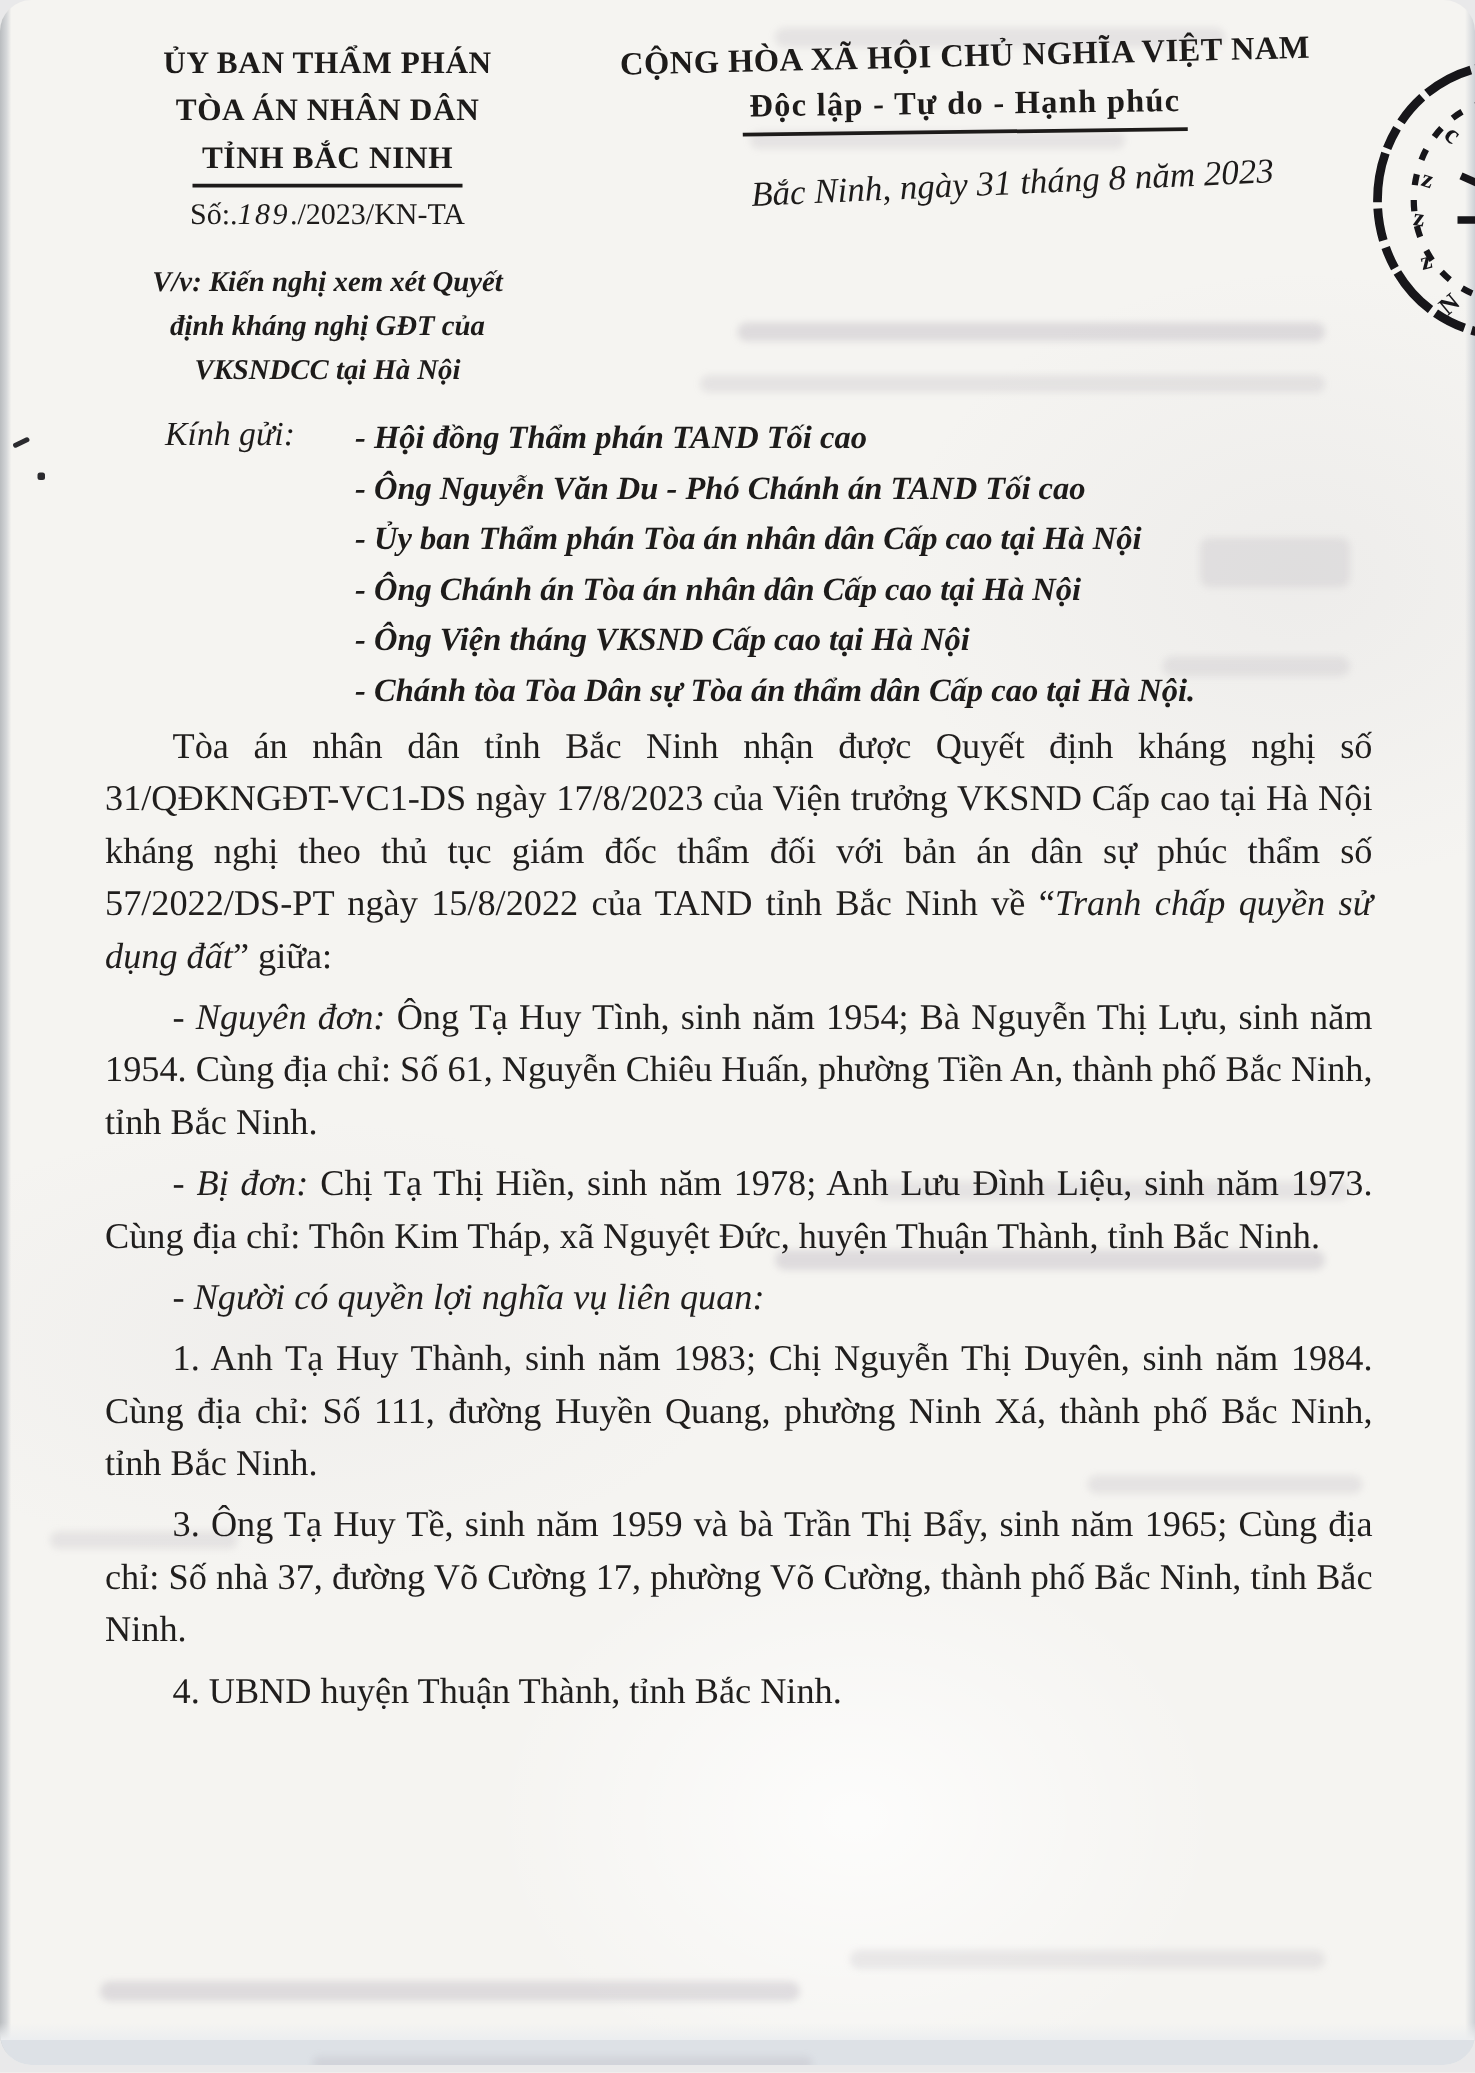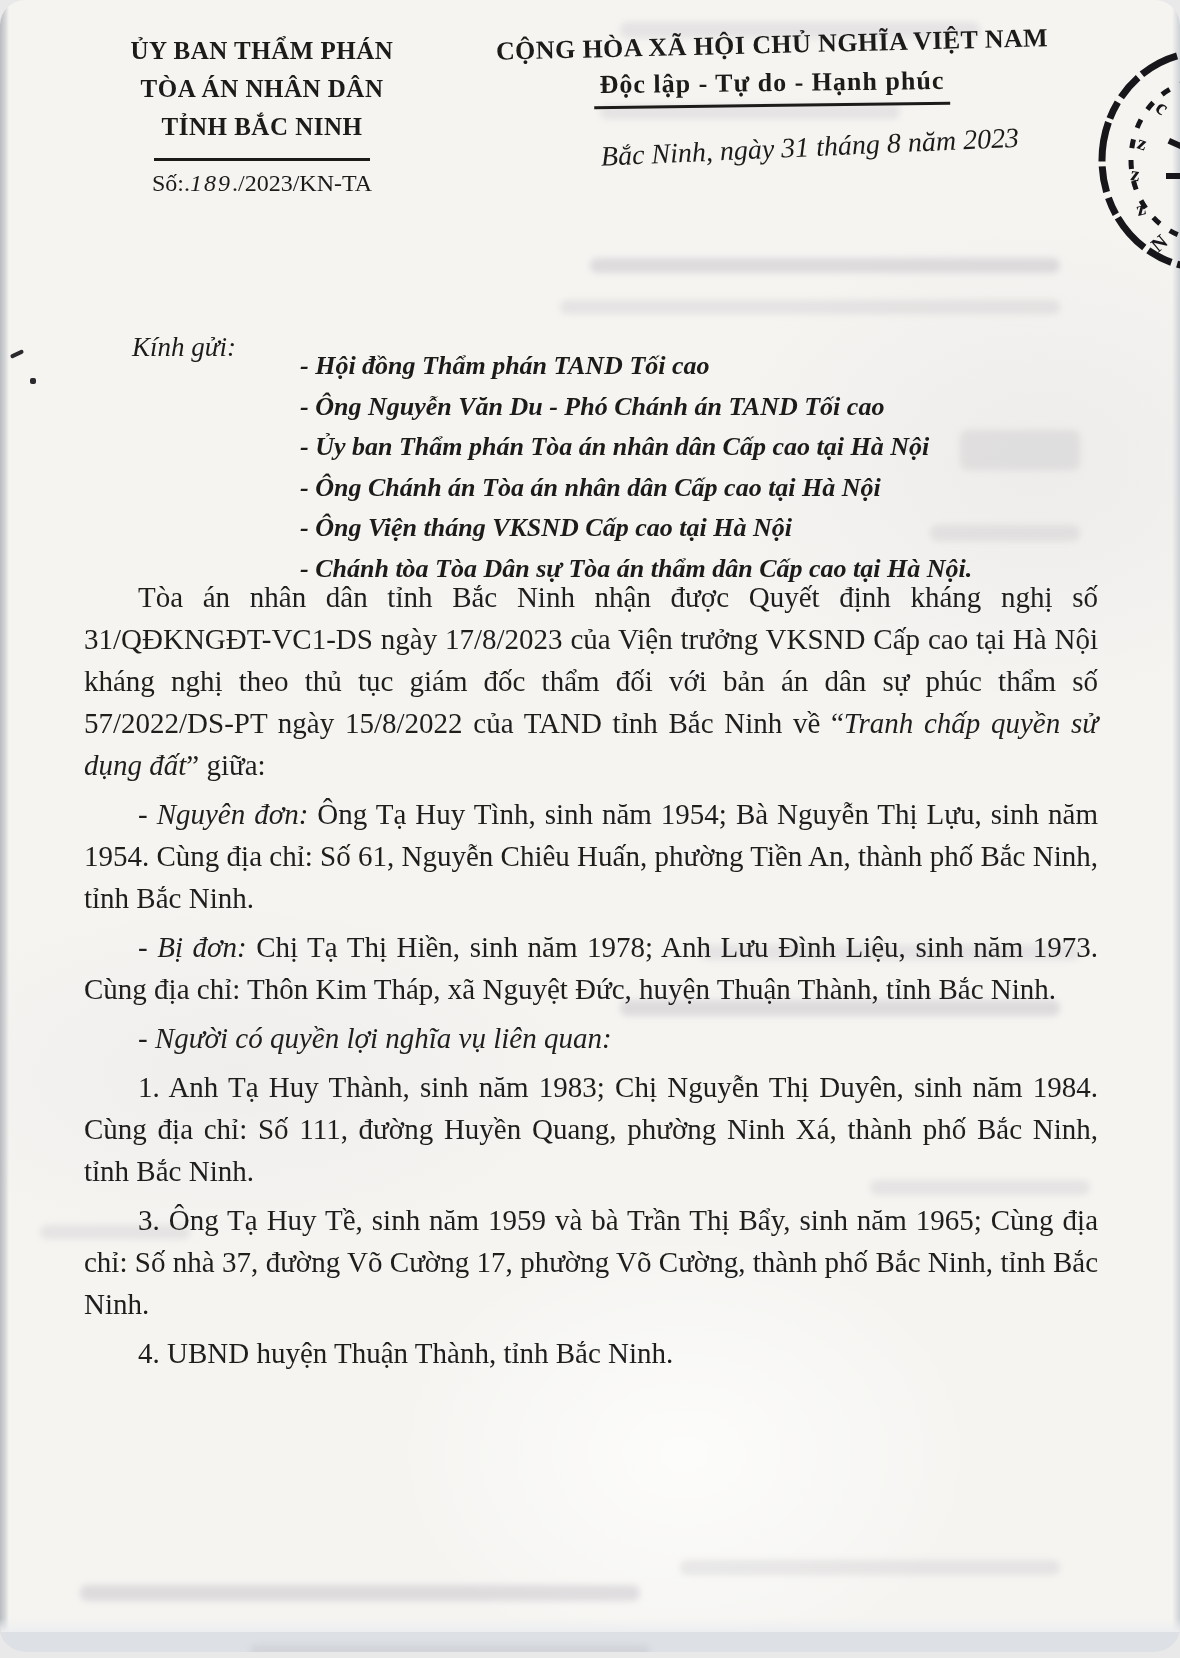--- a/index.html
+++ b/index.html
@@ -27,42 +27,42 @@
     background:linear-gradient(to top,#eceef0,rgba(236,238,240,0));}
 
   
   .smudge{position:absolute;border-radius:8px;filter:blur(3px);background:rgba(150,144,158,0.16);}
   .smudge.dk{background:rgba(140,132,150,0.22);}
   .penmark{position:absolute;background:#2a2a2e;border-radius:2px;}
 
   
   .hdr-left{position:absolute;left:88px;top:32px;width:348px;text-align:center;}
   .hdr-left .l{font-weight:700;font-size:25px;line-height:38px;letter-spacing:0.5px;}
-  .hdr-left .prov{display:inline-block;border-bottom:3px solid #1d1b1a;padding:0 8px 12px 8px;}
+  .hdr-left .prov{display:inline-block;border-bottom:3px solid #1d1b1a;padding:0 8px 1px 8px;}
   .doc-no{margin-top:9px;font-size:24px;}
   .doc-no .hand{font-style:italic;font-weight:400;letter-spacing:2px;}
   .subject{margin:22px auto 0 auto;width:320px;font-style:italic;font-weight:700;
     font-size:23px;line-height:35px;}
 
   
   .hdr-right{position:absolute;left:452px;top:30px;width:640px;text-align:center;}
   .country{font-weight:700;font-size:26px;letter-spacing:0.4px;transform:rotate(-1.4deg);}
   .motto-wrap{margin-top:8px;transform:rotate(-0.7deg);}
   .motto{display:inline-block;font-weight:700;font-size:26px;letter-spacing:1px;
     border-bottom:3px solid #1d1b1a;padding:0 6px 6px 6px;}
   .dateline{margin-top:26px;font-style:italic;font-size:28px;
     transform:rotate(-2.6deg) translateX(38px);white-space:nowrap;}
 
   
   .seal{position:absolute;right:-6px;top:48px;width:150px;height:230px;}
 
   
   .recipients{position:absolute;left:132px;top:330px;width:970px;display:flex;}
   .recipients .greet{flex:0 0 152px;font-weight:400;font-style:italic;font-size:27px;padding-top:2px;}
-  .recipients ul{list-style:none;margin:16px;padding:0;}
+  .recipients ul{list-style:none;margin:0;padding:0;}
   .recipients li{font-weight:700;font-style:italic;font-size:26px;line-height:40.5px;white-space:nowrap;}
 
   
   .docbody{position:absolute;left:84px;top:576px;width:1014px;
     font-size:29px;line-height:42px;text-align:justify;color:#201e1d;}
   .docbody p{margin:0 0 7px 0;text-indent:54px;}
   .docbody .lbl{font-style:italic;}
 </style>
 </head>
 <body>
@@ -89,20 +89,21 @@
   <div class="smudge" style="left:250px;top:1645px;width:400px;height:12px;"></div>
 
   <div class="penmark" style="left:10px;top:352px;width:14px;height:4px;transform:rotate(-25deg);"></div>
   <div class="penmark" style="left:30px;top:378px;width:6px;height:6px;"></div>
 
   <div class="hdr-left">
     <div class="l">ỦY BAN THẨM PHÁN</div>
     <div class="l">TÒA ÁN NHÂN DÂN</div>
     <div class="l"><span class="prov">TỈNH BẮC NINH</span></div>
     <div class="doc-no"><span>Số:.</span><span class="hand">189</span><span>./2023/KN-TA</span></div>
+    <div class="subject">V/v: Kiến nghị xem xét Quyết định kháng nghị GĐT của VKSNDCC tại Hà Nội</div>
   </div>
 
   <div class="hdr-right">
     <div class="country">CỘNG HÒA XÃ HỘI CHỦ NGHĨA VIỆT NAM</div>
     <div class="motto-wrap">
       <span class="motto">Độc lập - Tự do - Hạnh phúc</span>
     </div>
     <div class="dateline">Bắc Ninh, ngày 31 tháng 8 năm 2023</div>
   </div>
 

